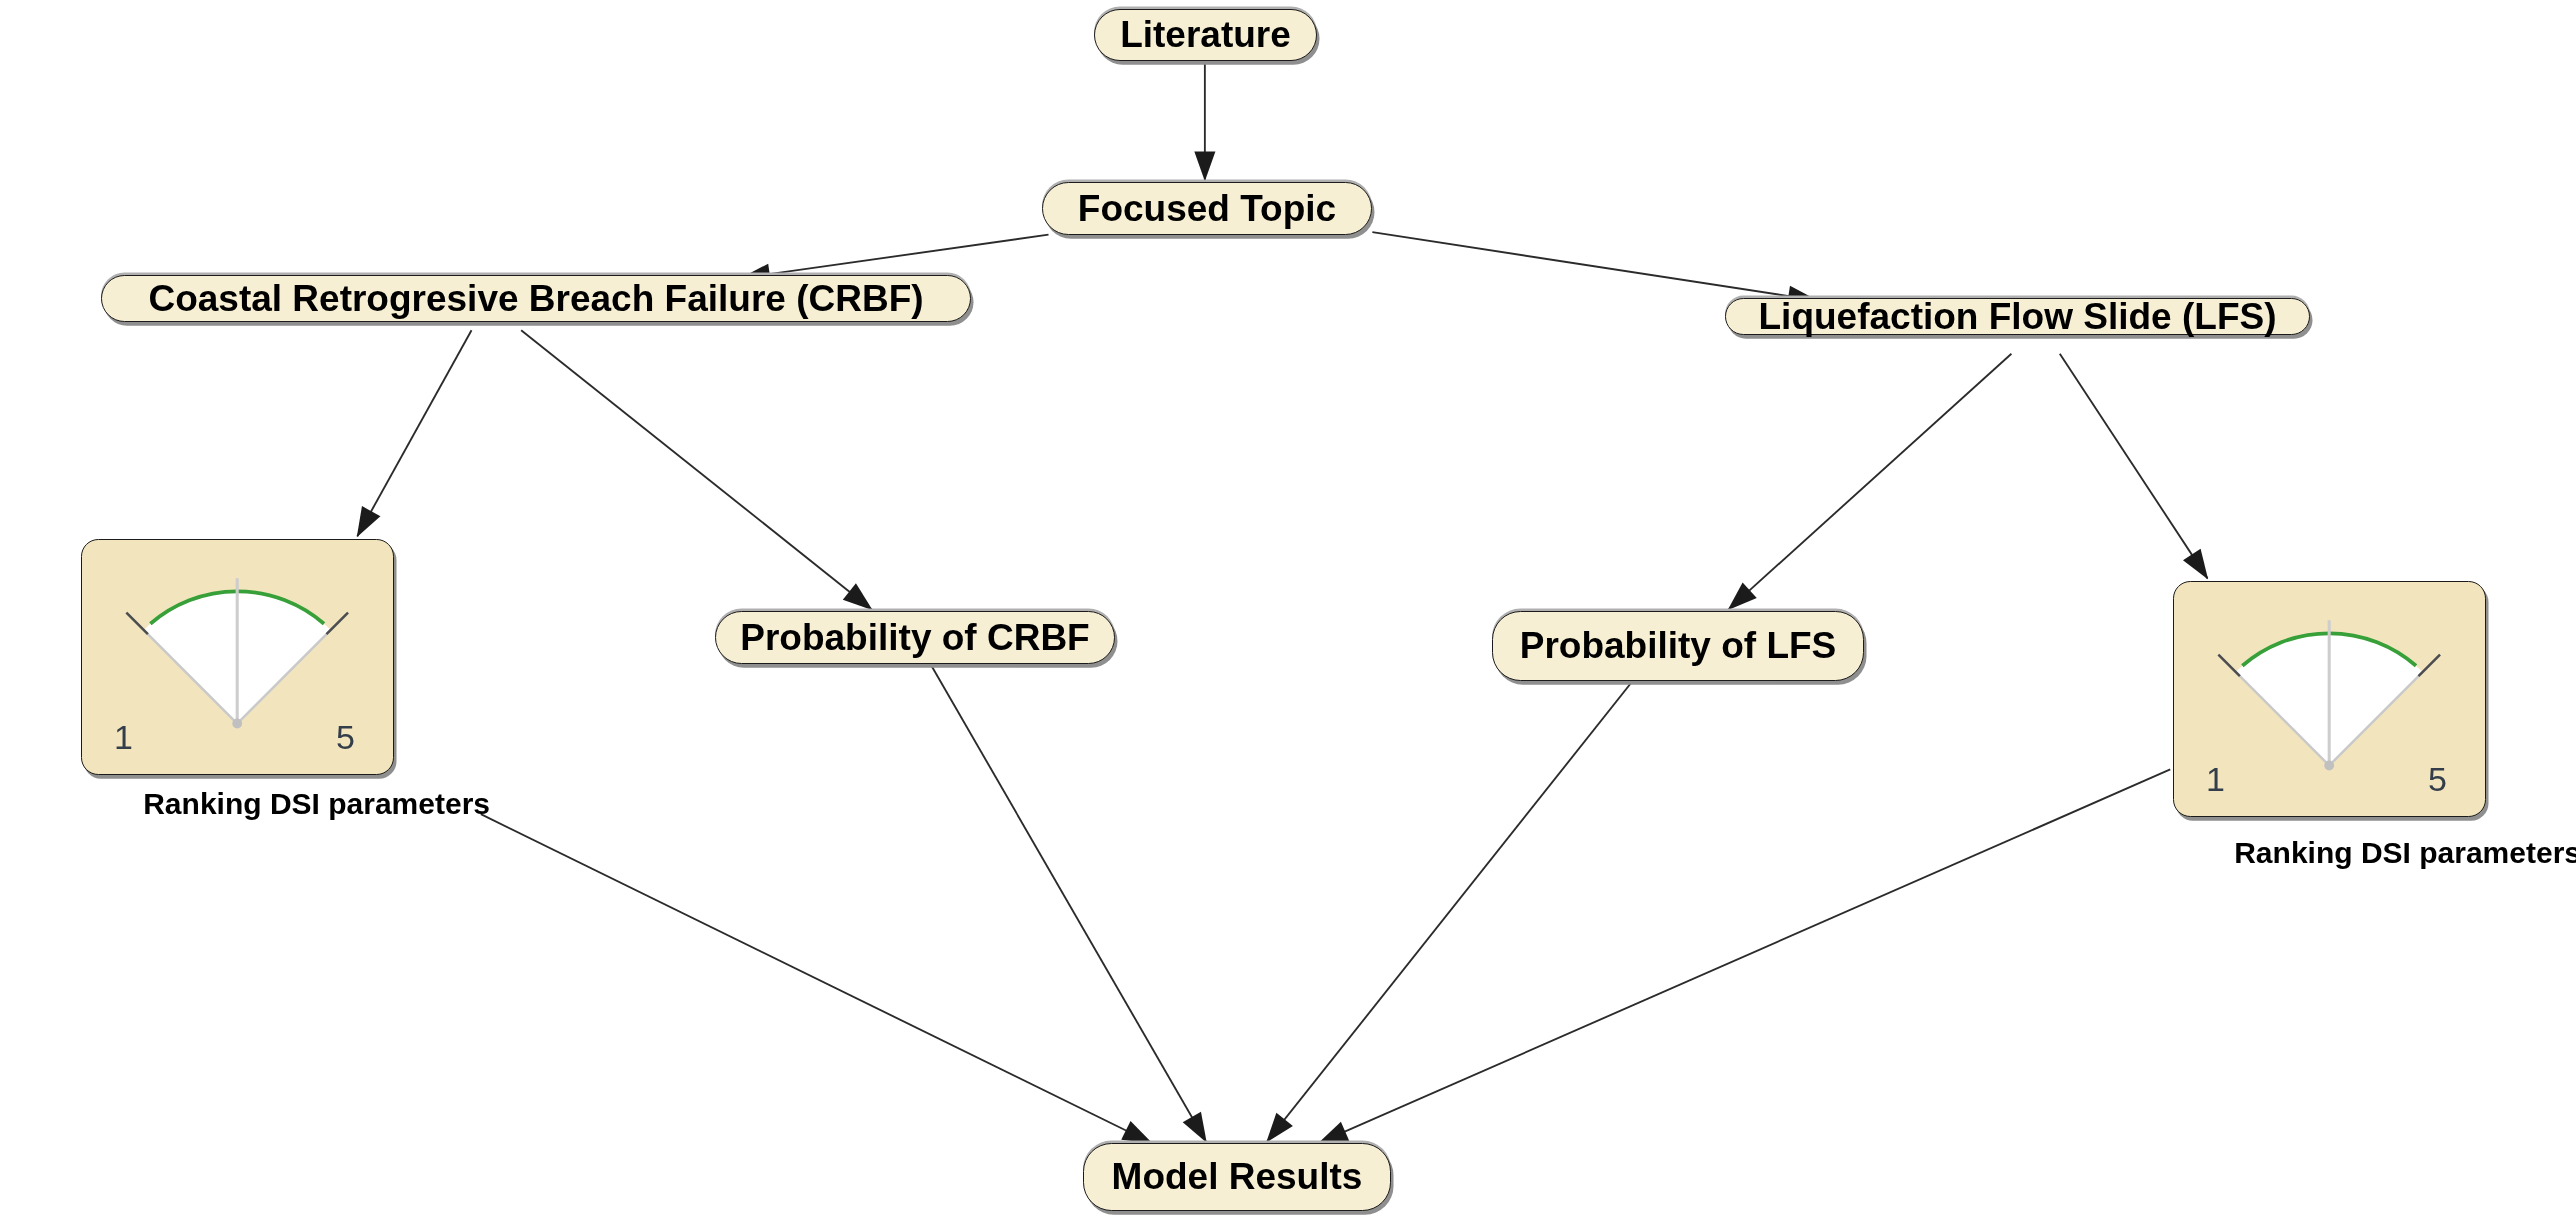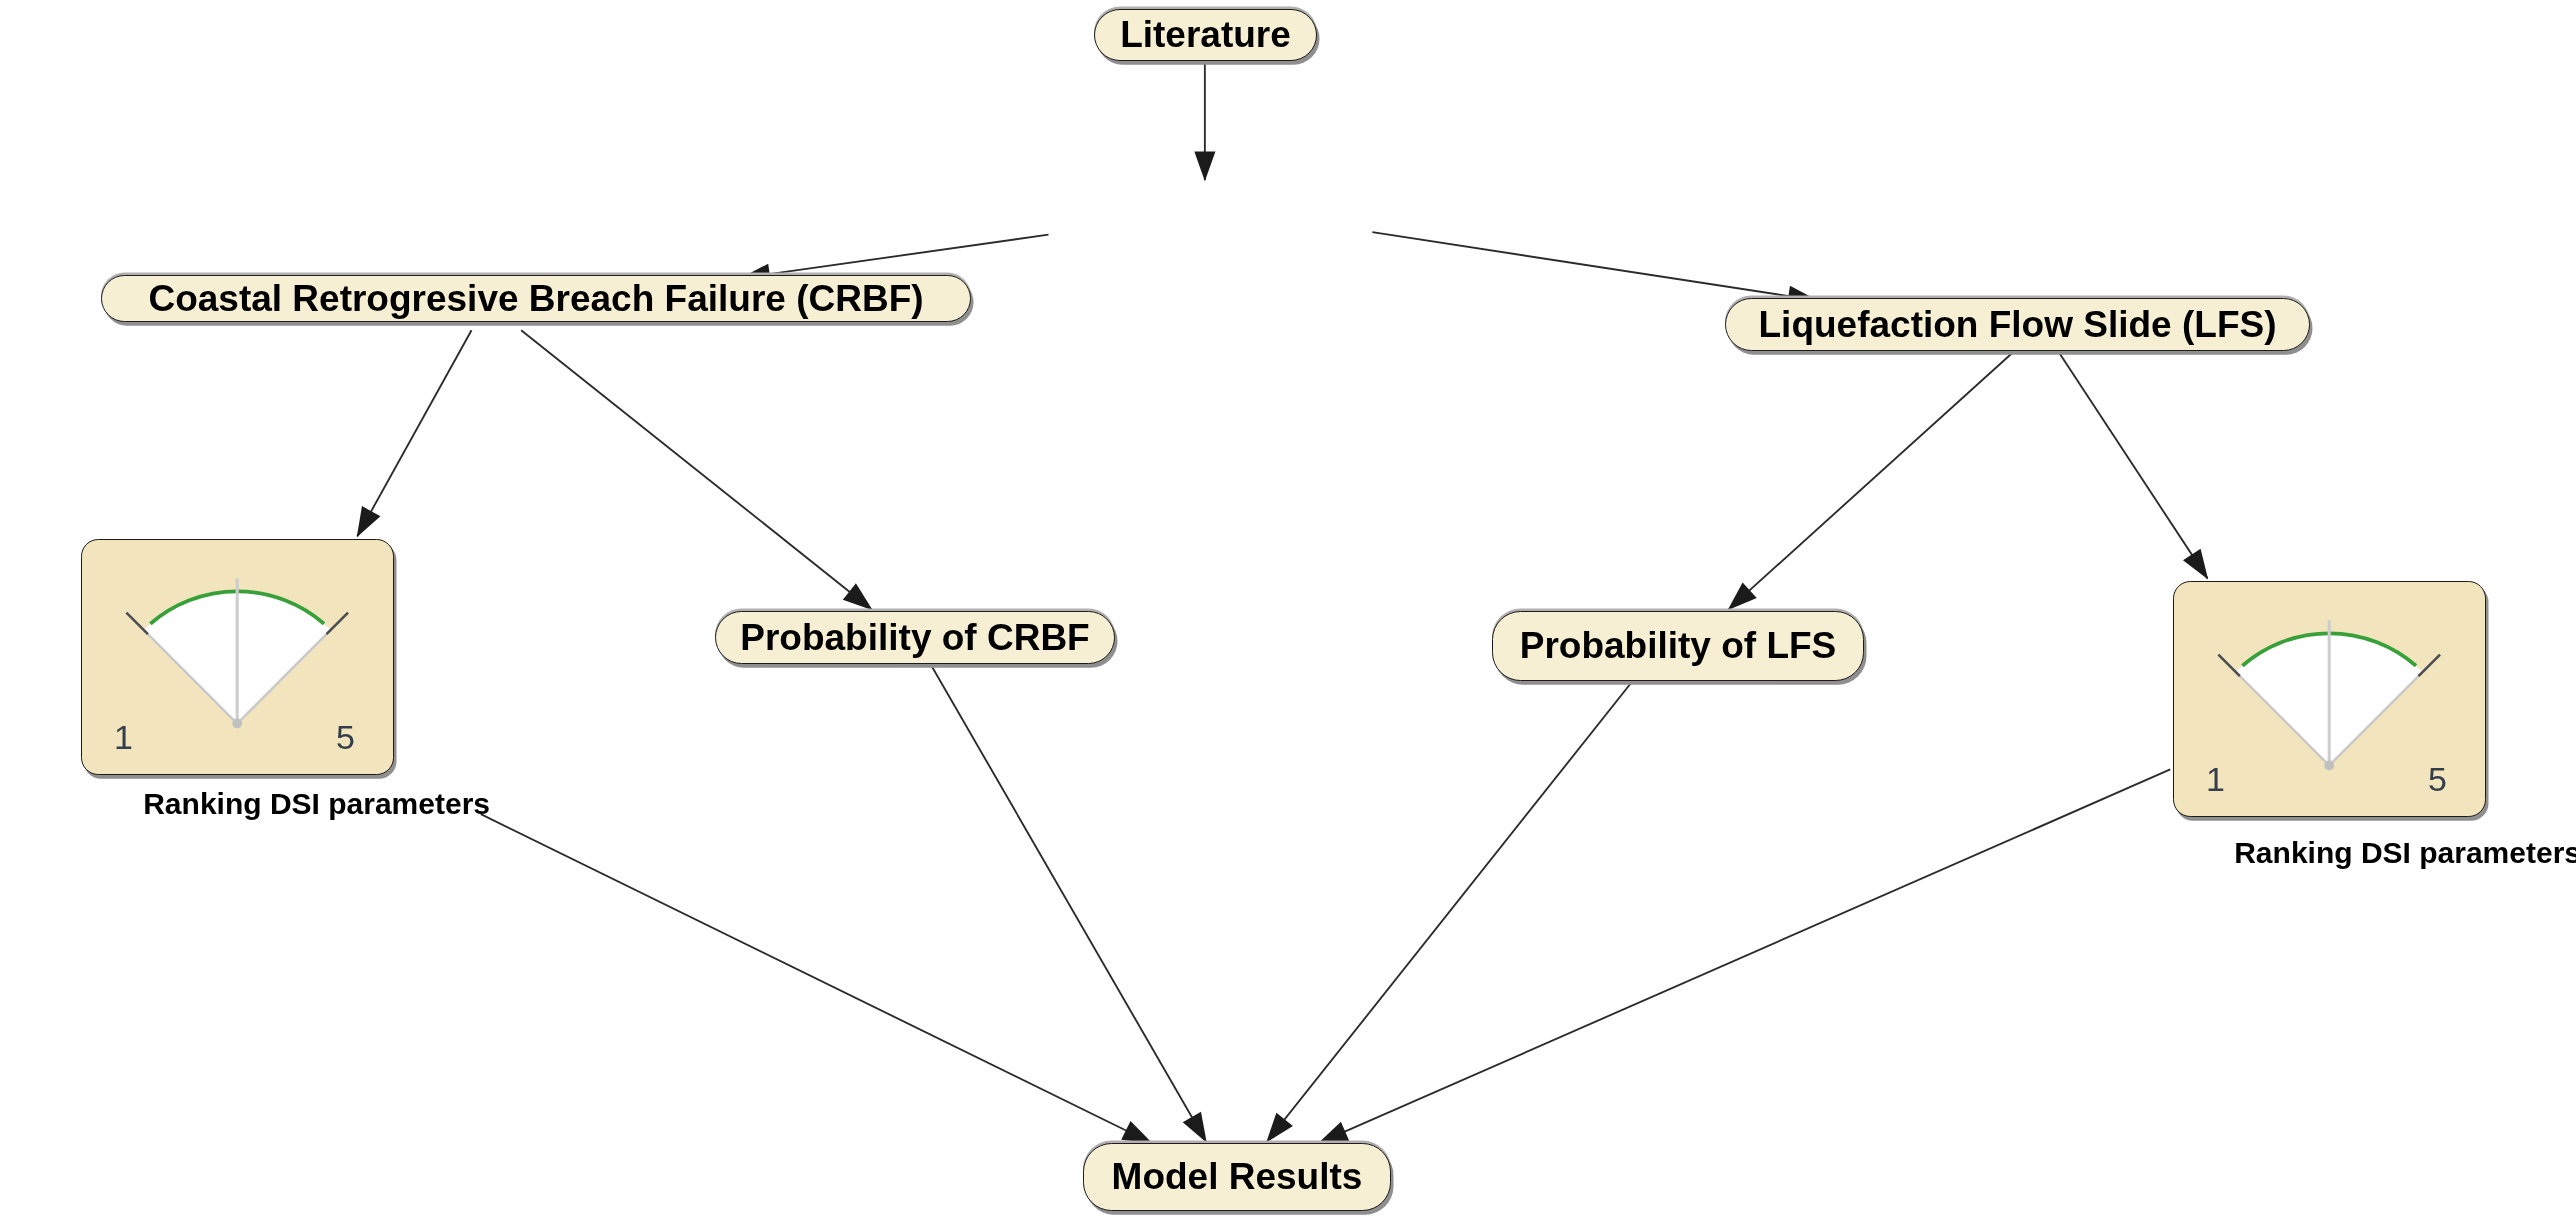--- a/index.html
+++ b/index.html
@@ -57,21 +57,21 @@
   .gauge-label{
     position:absolute;
     font-weight:bold;font-size:30px;color:var(--text);
     text-align:right;white-space:nowrap;
     z-index:2;
   }
   
   #node-literature   {left:1094px;top:8.7px;  width:223px; height:52px;}
   #node-focused-topic{left:1042px;top:182px; width:330px; height:53px;}
   #node-crbf         {left:101px; top:275px; width:870px;height:47px;}
-  #node-lfs          {left:1725px;top:298px; width:585px; height:53px;}
+  #node-lfs          {left:1725px;top:298px; width:585px; height:37px;}
   #node-prob-crbf    {left:715px;top:611px; width:400px; height:53px;}
   #node-prob-lfs     {left:1492px;top:611px; width:372px; height:70px;}
   #node-model-results{left:1083px;top:1143px;width:308px; height:68px;}
   #gauge-left        {left:81px; top:539px; width:313px; height:236px;}
   #gauge-right       {left:2173px;top:581px; width:313px; height:236px;}
   #gauge-label-left  {left:0px;   top:787px;width:490px;}
   #gauge-label-right {left:2085px;top:836px;width:496px;}
 </style>
 </head>
 <body>
@@ -91,20 +91,21 @@
     <line class="edge" x1="840" y1="532" x2="1405" y2="982" marker-end="url(#arw)"></line>
     <line class="edge" x1="3242" y1="570" x2="2786" y2="982" marker-end="url(#arw)"></line>
     <line class="edge" x1="3320" y1="570" x2="3558" y2="932" marker-end="url(#arw)"></line>
     <line class="edge" x1="775" y1="1312" x2="1856" y2="1842" marker-end="url(#arw)"></line>
     <line class="edge" x1="1502" y1="1074" x2="1944" y2="1840" marker-end="url(#arw)"></line>
     <line class="edge" x1="2650" y1="1074" x2="2042" y2="1840" marker-end="url(#arw)"></line>
     <line class="edge" x1="3498" y1="1240" x2="2126" y2="1842" marker-end="url(#arw)"></line>
   </svg>
 
   <div class="node" id="node-literature">Literature</div>
+  <div class="node" id="node-focused-topic">Focused Topic</div>
   <div class="node" id="node-crbf">Coastal Retrogresive Breach Failure (CRBF)</div>
   <div class="node" id="node-lfs">Liquefaction Flow Slide (LFS)</div>
   <div class="node" id="node-prob-crbf">Probability of CRBF</div>
   <div class="node" id="node-prob-lfs">Probability of LFS</div>
   <div class="node" id="node-model-results">Model Results</div>
 
   <div class="gauge" id="gauge-left">
     <svg viewBox="0 0 505 380">
       <path d="M252,298 L100,146 A215,215 0 0 1 404,146 Z" fill="#ffffff" stroke="none"></path>
       <line x1="252" y1="298" x2="72" y2="118" stroke="var(--fan-gray)" stroke-width="4"></line>

